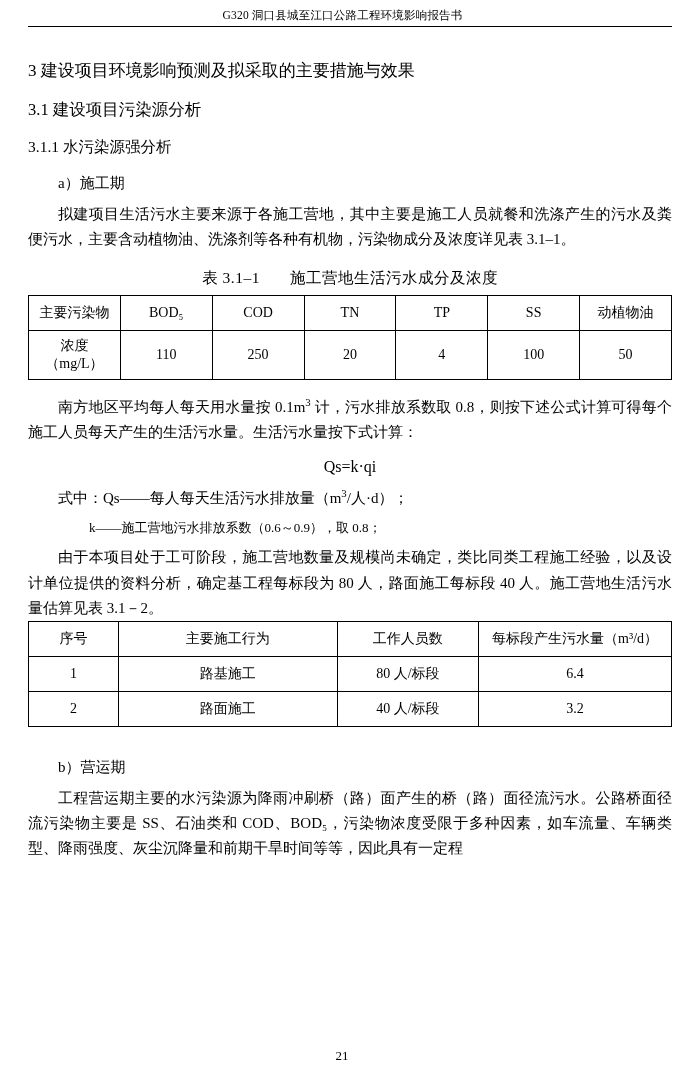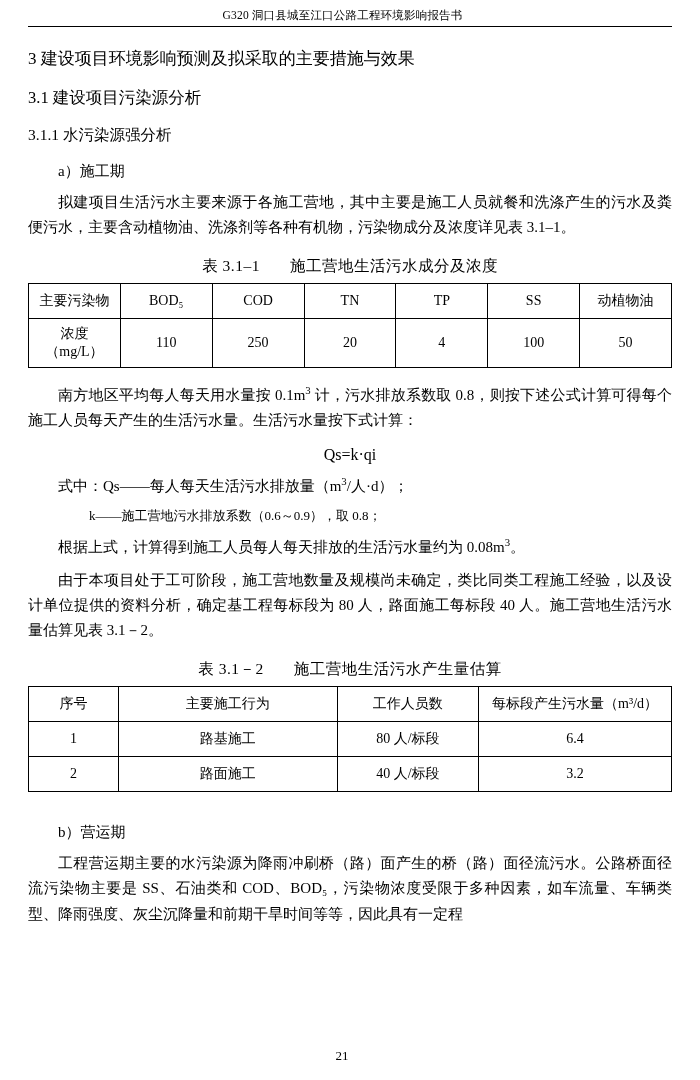--- a/index.html
+++ b/index.html
@@ -39,21 +39,21 @@
   .content {
     position: absolute;
     top: 36px;
     left: 28px;
     right: 28px;
     bottom: 40px;
   }
   h1.sec {
     font-size: 17px;
     font-weight: normal;
-    margin: 10px 0 0 0;
+    margin: 22px 0 0 0;
     line-height: 1.5;
   }
   h2.sec {
     font-size: 16.5px;
     font-weight: normal;
     margin: 14px 0 0 0;
     line-height: 1.5;
   }
   h3.sec {
     font-size: 15.5px;
@@ -181,27 +181,23 @@
 
     <p class="body"><span>南方地区平均每人每天用水量按 0.1m</span><sup>3</sup><span> 计，污水排放系数取 0.8，则按下述公式计算可得每个施工人员每天产生的生活污水量。生活污水量按下式计算：</span></p>
 
     <p class="formula">Qs=k·qi</p>
 
     <p class="where"><span>式中：Qs——每人每天生活污水排放量（m</span><sup>3</sup><span>/人·d）；</span></p>
 
     <p class="where2">k——施工营地污水排放系数（0.6～0.9），取 0.8；</p>
 
 
-    <p class="body"><span>根据上式，计算得到施工人员每人每天排放的生活污水量约为 0.08m</span><sup>3</sup><span>。</span></p>
 
     <p class="body">由于本项目处于工可阶段，施工营地数量及规模尚未确定，类比同类工程施工经验，以及设计单位提供的资料分析，确定基工程每标段为 80 人，路面施工每标段 40 人。施工营地生活污水量估算见表 3.1－2。</p>
 
-    <div class="tbl-caption">
-      <span>表 3.1－2</span><span class="gap"></span><span>施工营地生活污水产生量估算</span>
-    </div>
 
     <table class="t2">
       <colgroup>
         <col style="width:14%">
         <col style="width:34%">
         <col style="width:22%">
         <col style="width:30%">
       </colgroup>
       <tbody>
         <tr>

